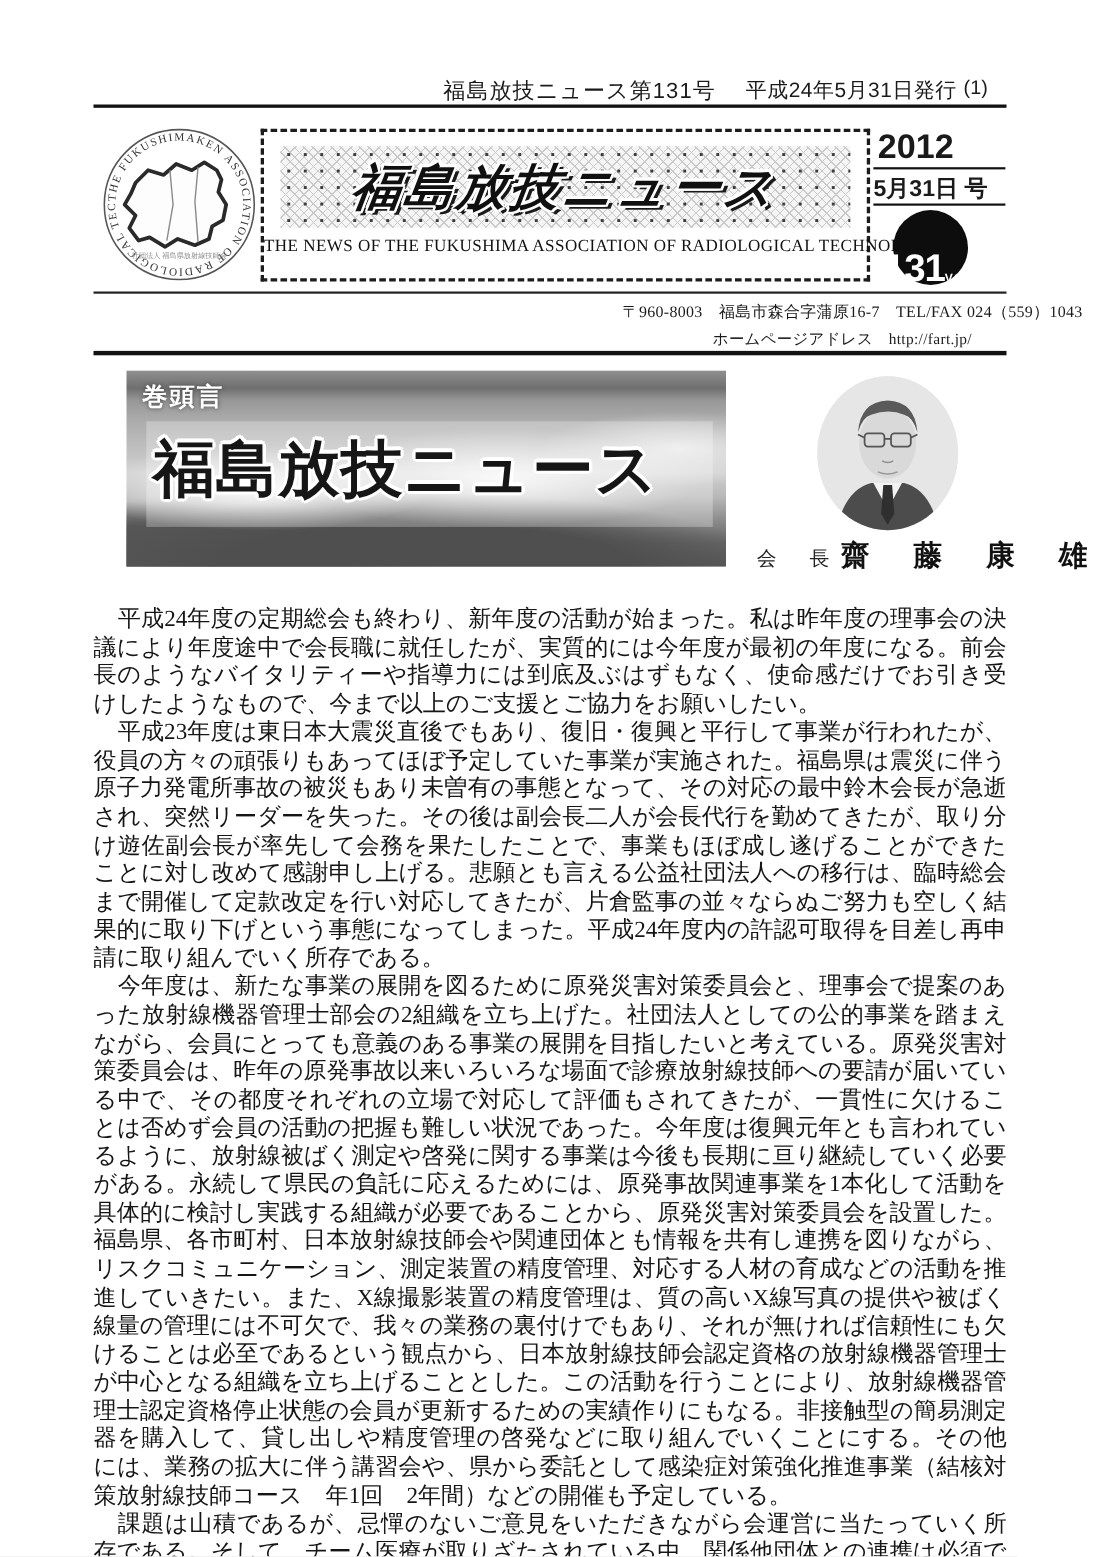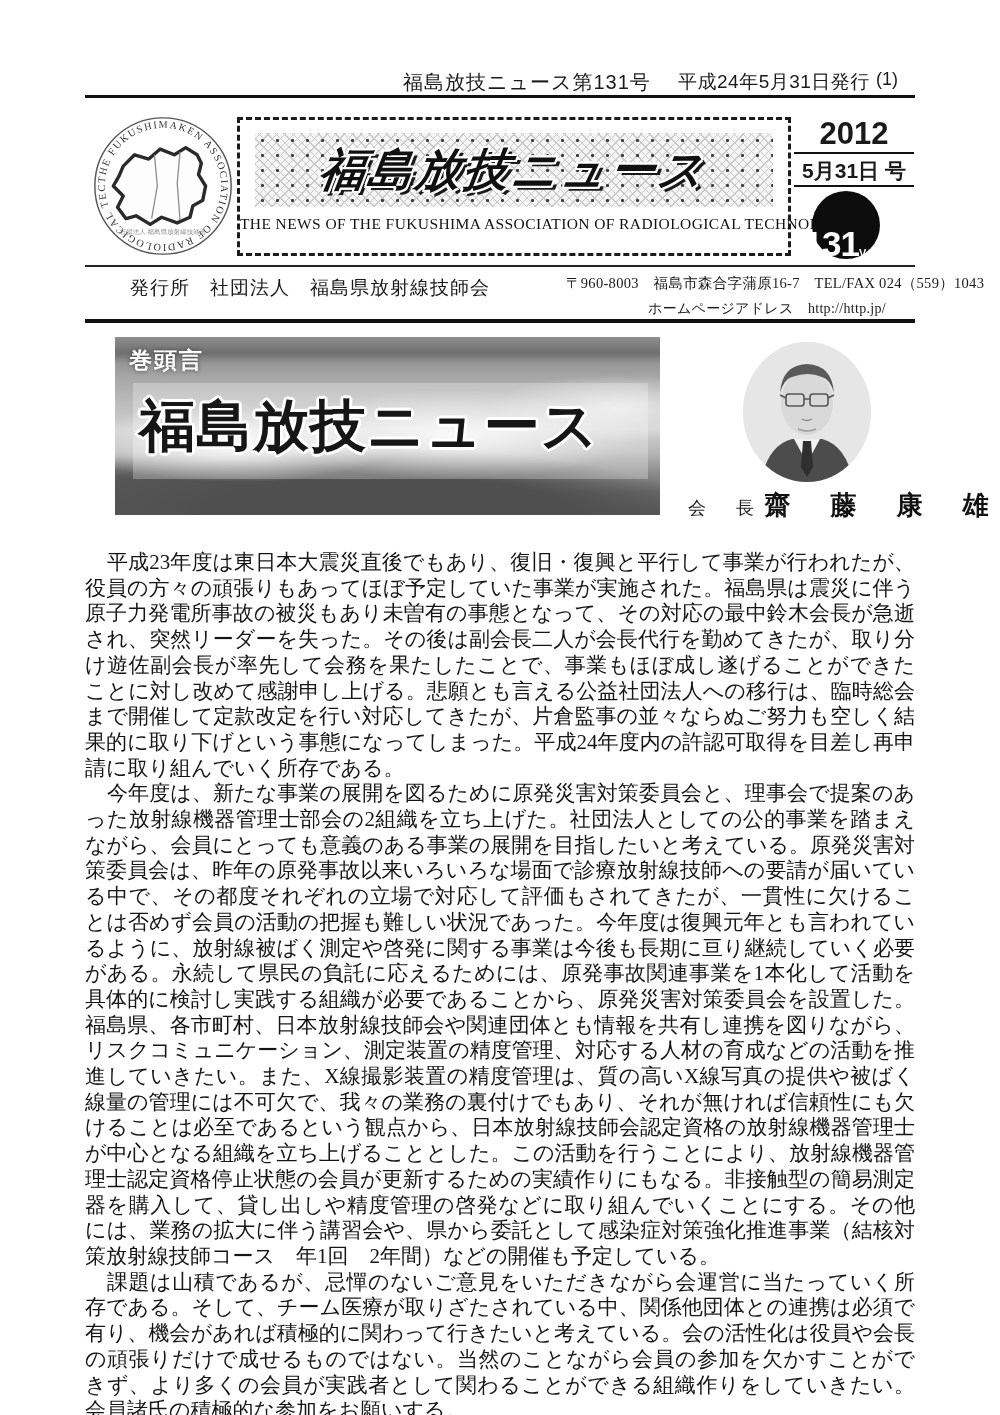--- a/index.html
+++ b/index.html
@@ -27,23 +27,23 @@
      background-size:15px 15px,auto,auto;
      display:flex;align-items:center;justify-content:center;}
   .mast-title{font-family:"Liberation Sans","DejaVu Sans",sans-serif;font-weight:900;font-style:italic;
      font-size:45px;letter-spacing:3px;color:#101010;transform:skewX(-8deg);white-space:nowrap;
      text-shadow:-2px 0 #fff,2px 0 #fff,0 -2px #fff,0 2px #fff,
                  -2px -2px #fff,2px 2px #fff,2px -2px #fff,-2px 2px #fff,5px 4px 0 #1a1a1a;}
   .mast-sub{position:absolute;left:0;right:0;top:95px;text-align:center;font-size:15.5px;letter-spacing:0.4px;
      font-family:"Liberation Serif","DejaVu Serif",serif;color:#111;white-space:nowrap;}
 
   
-  .iss-year{position:absolute;left:798px;top:116px;width:112px;text-align:center;font-size:31px;font-weight:bold;}
+  .iss-year{position:absolute;left:798px;top:116px;width:112px;font-size:31px;font-weight:bold;}
   .iss-line1{position:absolute;left:794px;top:152px;width:120px;height:2px;background:#111;}
-  .iss-date{position:absolute;left:794px;top:157px;width:120px;text-align:center;font-size:21px;font-weight:bold;}
+  .iss-date{position:absolute;left:794px;top:157px;width:120px;text-align:left;font-size:21px;font-weight:bold;}
   .iss-line2{position:absolute;left:794px;top:185px;width:120px;height:2px;background:#111;}
   .vol-circle{position:absolute;left:812px;top:191px;width:68px;height:68px;border-radius:50%;background:#0d0d0d;
      display:flex;flex-direction:row;align-items:flex-end;justify-content:center;color:#fff;}
   .vol-num{font-size:35px;font-weight:900;line-height:30px;letter-spacing:-1px;}
   .vol-label{font-size:11px;font-weight:bold;letter-spacing:1px;margin-top:-2px;}
 
   
   .rule-thin{position:absolute;left:85px;top:265px;width:830px;height:2px;background:#222;}
   .pub-issuer{position:absolute;left:130px;top:275px;font-size:19px;letter-spacing:1px;}
   .pub-address{position:absolute;left:566px;top:274px;font-size:14.5px;letter-spacing:0.3px;}
@@ -117,23 +117,22 @@
   <div class="iss-year sans">2012</div>
   <div class="iss-line1"></div>
   <div class="iss-date sans">5月31日 号</div>
   <div class="iss-line2"></div>
   <div class="vol-circle sans">
     <span class="vol-num">131</span>
     <span class="vol-label">VOL.</span>
   </div>
 
   <div class="rule-thin"></div>
-  <div class="pub-issuer">発行所　社団法人　福島県放射線技師会</div>
   <div class="pub-address">〒960-8003　福島市森合字蒲原16-7　TEL/FAX 024（559）1043</div>
-  <div class="pub-home">ホームページアドレス　http://http.jp/</div>
+  <div class="pub-home">ホームページアドレス　http://fart.jp/</div>
   <div class="rule-thick"></div>
 
   <div class="banner">
     <div class="banner-band"></div>
     <div class="banner-kicker">巻頭言</div>
     <div class="banner-title">福島放技ニュース</div>
   </div>
 
   <svg class="portrait" viewBox="0 0 130 142">
     <defs>
@@ -158,18 +157,19 @@
       <path d="M60,78 Q65,81 70,78" stroke="#8c8c8c" stroke-width="1.4" fill="none"></path>
       <path d="M56,88 Q65,92 74,88" stroke="#9a9a9a" stroke-width="1.4" fill="none"></path>
     </g>
   </svg>
   <div class="author-caption">
     <span class="author-role">会　長</span>
     <span class="author-name">齋　藤　康　雄</span>
   </div>
 
   <div class="body-text">
+    <p>平成24年度の定期総会も終わり、新年度の活動が始まった。私は昨年度の理事会の決議により年度途中で会長職に就任したが、実質的には今年度が最初の年度になる。前会長のようなバイタリティーや指導力には到底及ぶはずもなく、使命感だけでお引き受けしたようなもので、今まで以上のご支援とご協力をお願いしたい。</p>
     <p>平成23年度は東日本大震災直後でもあり、復旧・復興と平行して事業が行われたが、役員の方々の頑張りもあってほぼ予定していた事業が実施された。福島県は震災に伴う原子力発電所事故の被災もあり未曽有の事態となって、その対応の最中鈴木会長が急逝され、突然リーダーを失った。その後は副会長二人が会長代行を勤めてきたが、取り分け遊佐副会長が率先して会務を果たしたことで、事業もほぼ成し遂げることができたことに対し改めて感謝申し上げる。悲願とも言える公益社団法人への移行は、臨時総会まで開催して定款改定を行い対応してきたが、片倉監事の並々ならぬご努力も空しく結果的に取り下げという事態になってしまった。平成24年度内の許認可取得を目差し再申請に取り組んでいく所存である。</p>
     <p>今年度は、新たな事業の展開を図るために原発災害対策委員会と、理事会で提案のあった放射線機器管理士部会の2組織を立ち上げた。社団法人としての公的事業を踏まえながら、会員にとっても意義のある事業の展開を目指したいと考えている。原発災害対策委員会は、昨年の原発事故以来いろいろな場面で診療放射線技師への要請が届いている中で、その都度それぞれの立場で対応して評価もされてきたが、一貫性に欠けることは否めず会員の活動の把握も難しい状況であった。今年度は復興元年とも言われているように、放射線被ばく測定や啓発に関する事業は今後も長期に亘り継続していく必要がある。永続して県民の負託に応えるためには、原発事故関連事業を1本化して活動を具体的に検討し実践する組織が必要であることから、原発災害対策委員会を設置した。福島県、各市町村、日本放射線技師会や関連団体とも情報を共有し連携を図りながら、リスクコミュニケーション、測定装置の精度管理、対応する人材の育成などの活動を推進していきたい。また、X線撮影装置の精度管理は、質の高いX線写真の提供や被ばく線量の管理には不可欠で、我々の業務の裏付けでもあり、それが無ければ信頼性にも欠けることは必至であるという観点から、日本放射線技師会認定資格の放射線機器管理士が中心となる組織を立ち上げることとした。この活動を行うことにより、放射線機器管理士認定資格停止状態の会員が更新するための実績作りにもなる。非接触型の簡易測定器を購入して、貸し出しや精度管理の啓発などに取り組んでいくことにする。その他には、業務の拡大に伴う講習会や、県から委託として感染症対策強化推進事業（結核対策放射線技師コース　年1回　2年間）などの開催も予定している。</p>
     <p>課題は山積であるが、忌憚のないご意見をいただきながら会運営に当たっていく所存である。そして、チーム医療が取りざたされている中、関係他団体との連携は必須で有り、機会があれば積極的に関わって行きたいと考えている。会の活性化は役員や会長の頑張りだけで成せるものではない。当然のことながら会員の参加を欠かすことができず、より多くの会員が実践者として関わることができる組織作りをしていきたい。会員諸氏の積極的な参加をお願いする。</p>
   </div>
 
 </div>
 
 </body></html>

